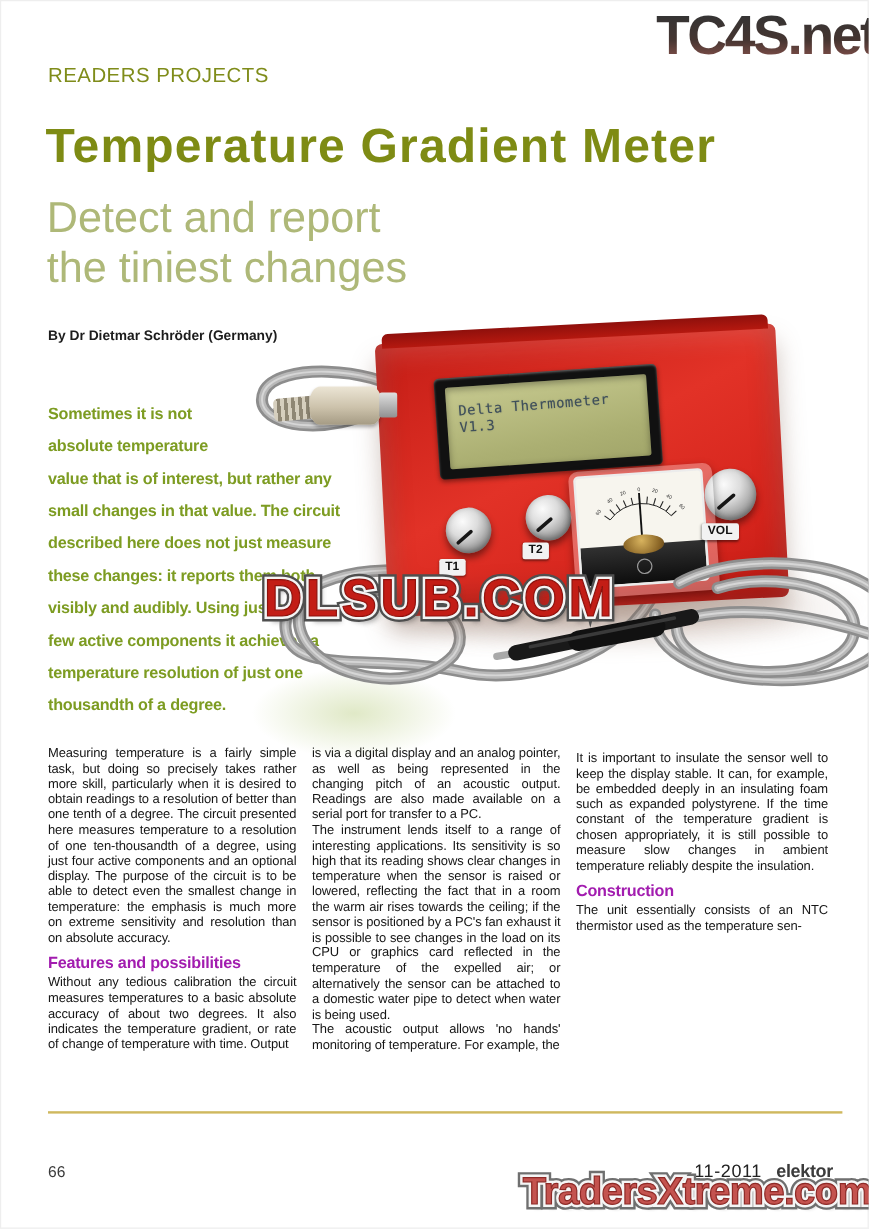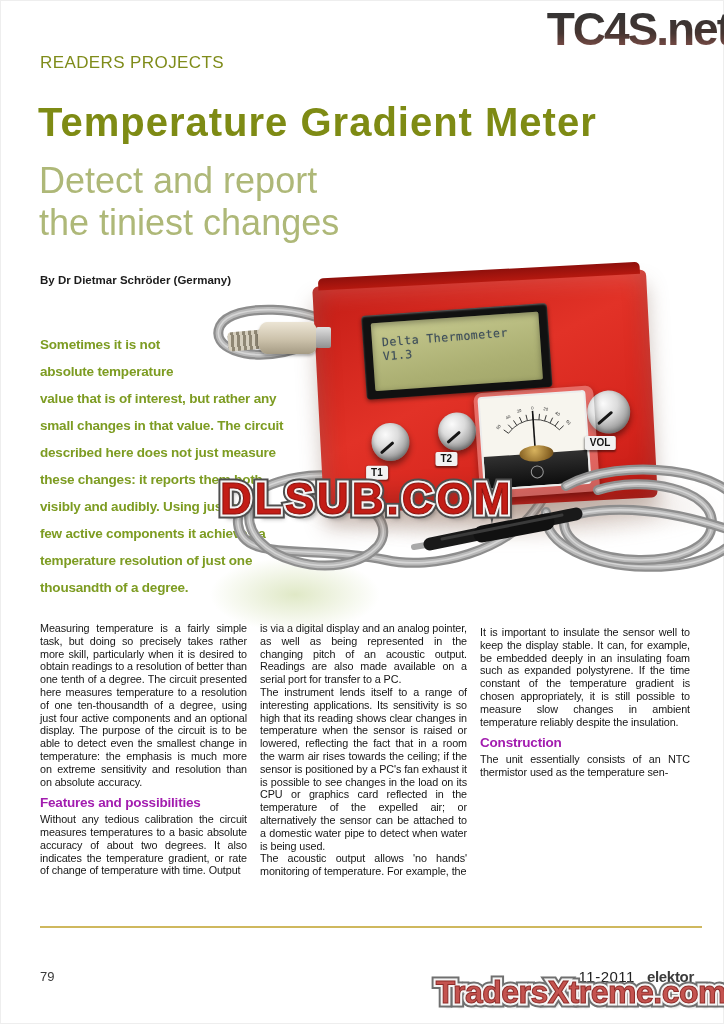--- a/index.html
+++ b/index.html
@@ -250,21 +250,21 @@
   <div class="col col3">
     <p class="sp">It is important to insulate the sensor well to keep the display stable. It can, for example, be embedded deeply in an insulating foam such as expanded polystyrene. If the time constant of the temperature gradient is chosen appropriately, it is still possible to measure slow changes in ambient temperature reliably despite the insulation.</p>
     <h3>Construction</h3>
     <p>The unit essentially consists of an NTC thermistor used as the temperature sen-</p>
   </div>
 
   <div class="rule"></div>
   <div class="note">
   </div>
 
-  <div class="pageno">79</div>
+  <div class="pageno">66</div>
   <div class="issue-wrap">
     <span class="issue">11-2011</span>
     <span class="mag">elektor</span>
   </div>
 
   <div class="wm-stack wm-bottom">
     <span class="l1">TradersXtreme.com</span>
     <span class="l2">TradersXtreme.com</span>
     <span class="l3">TradersXtreme.com</span>
   </div>

